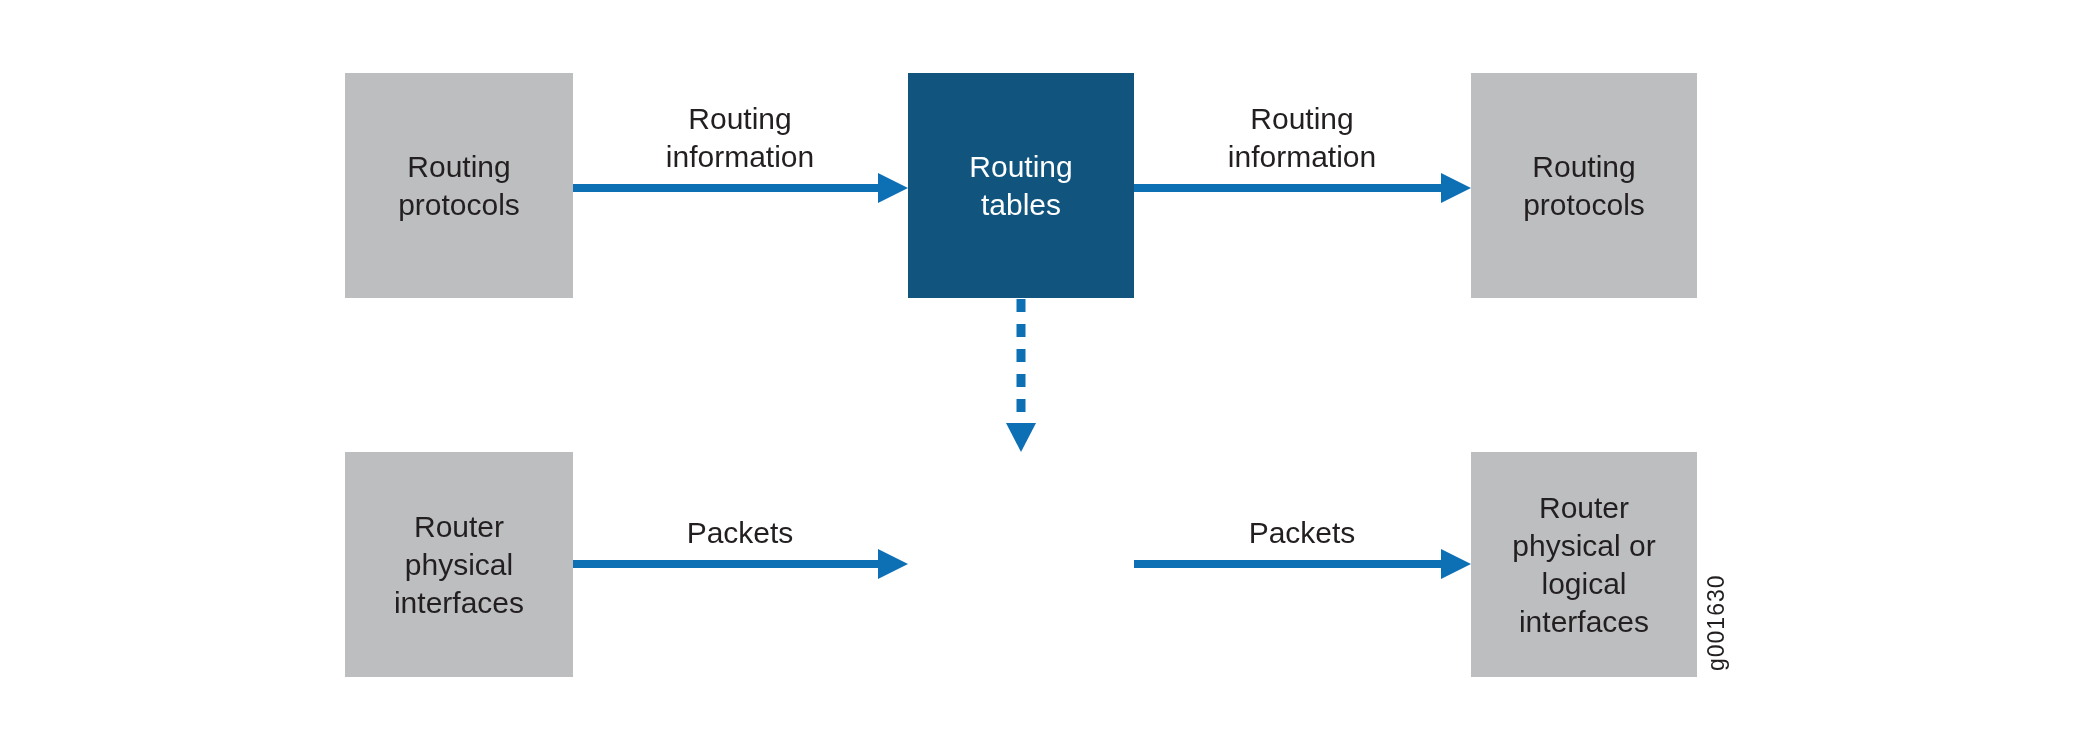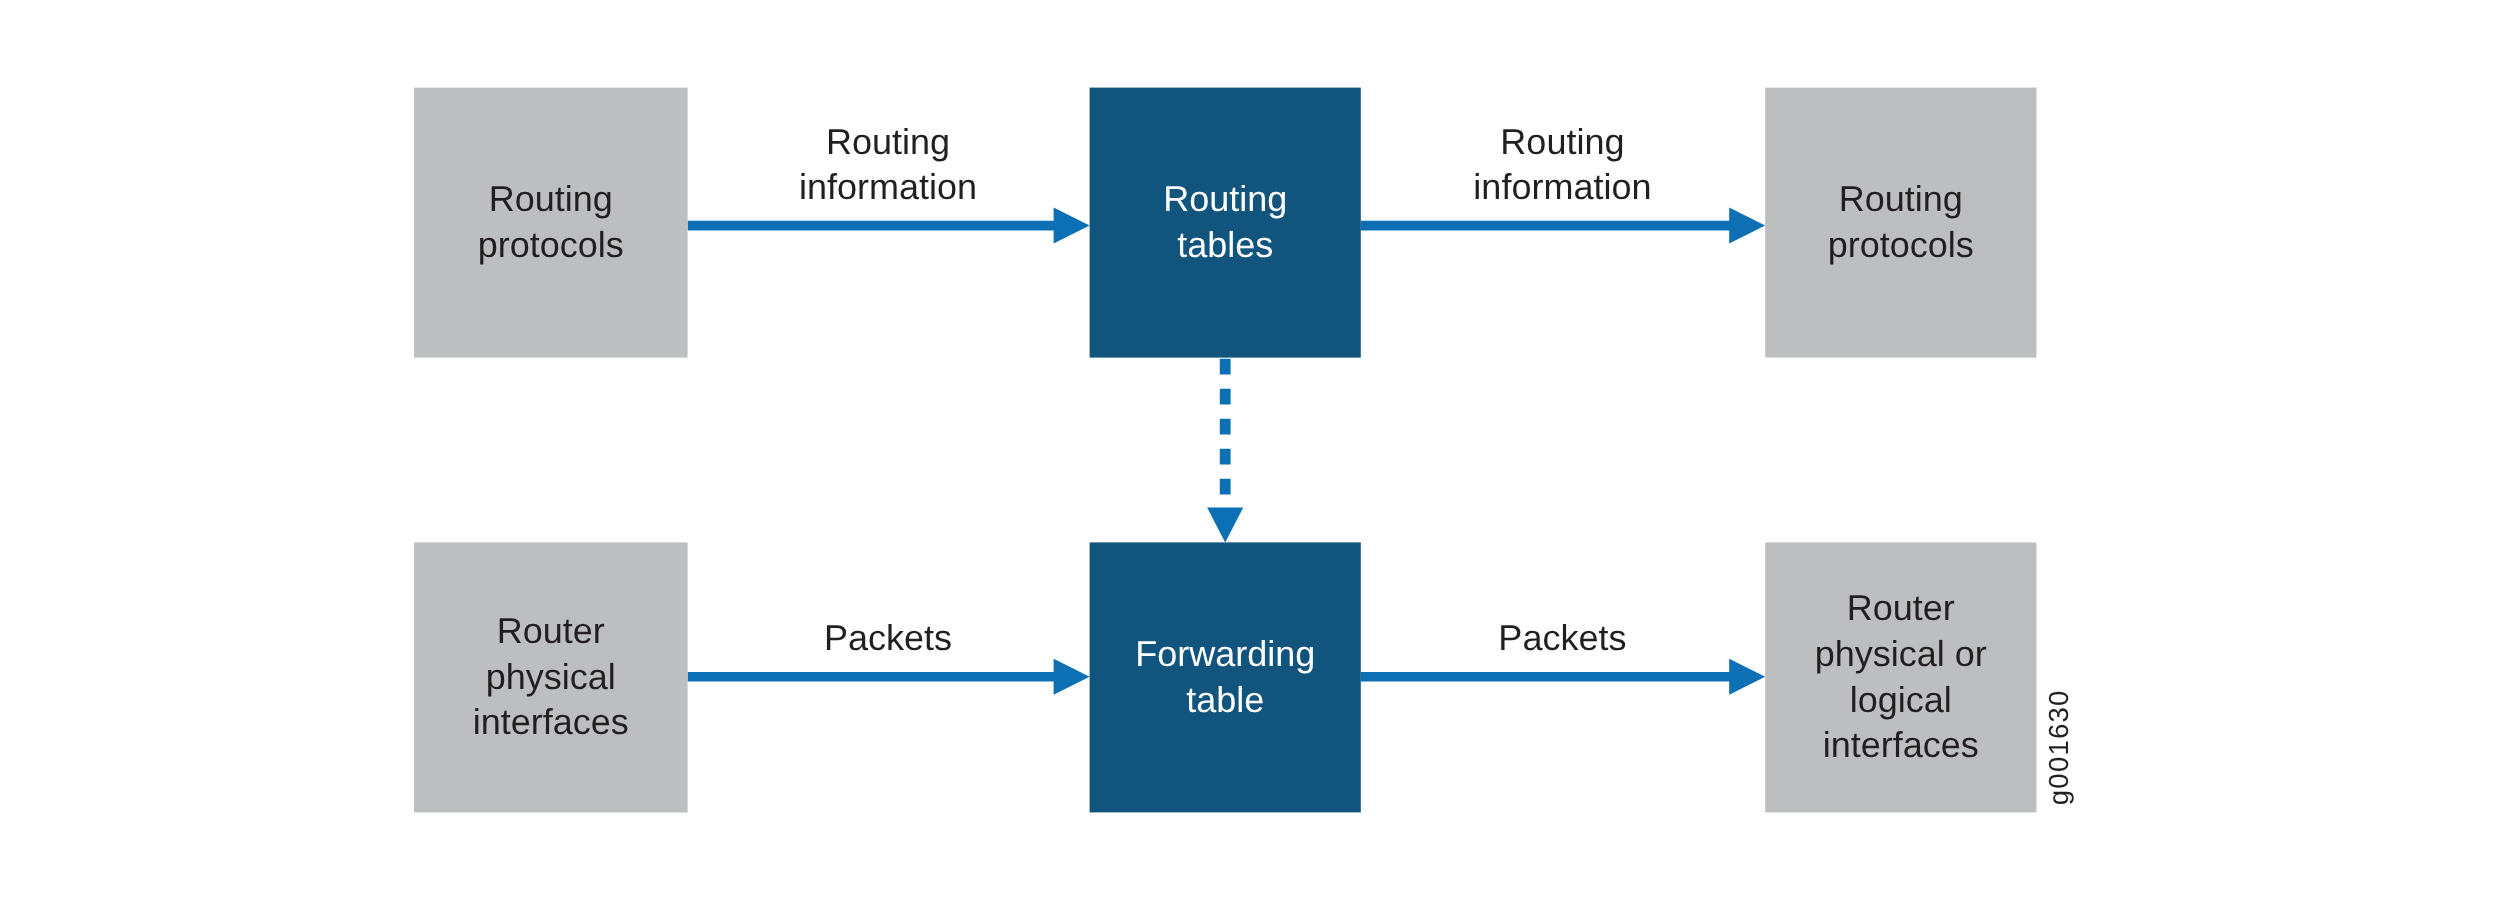--- a/index.html
+++ b/index.html
@@ -134,24 +134,20 @@
   <div class="box gray row-top col-right">
     <span>Routing
 protocols</span>
   </div>
 
   <div class="box gray row-bottom col-left">
     <span>Router
 physical
 interfaces</span>
   </div>
-  <div class="box blue row-bottom col-center">
-    <span>Forwarding
-table</span>
-  </div>
   <div class="box gray row-bottom col-right">
     <span>Router
 physical or
 logical
 interfaces</span>
   </div>
 
   <div class="arrow-label al-1">Routing
 information</div>
   <div class="arrow-label al-2">Routing

